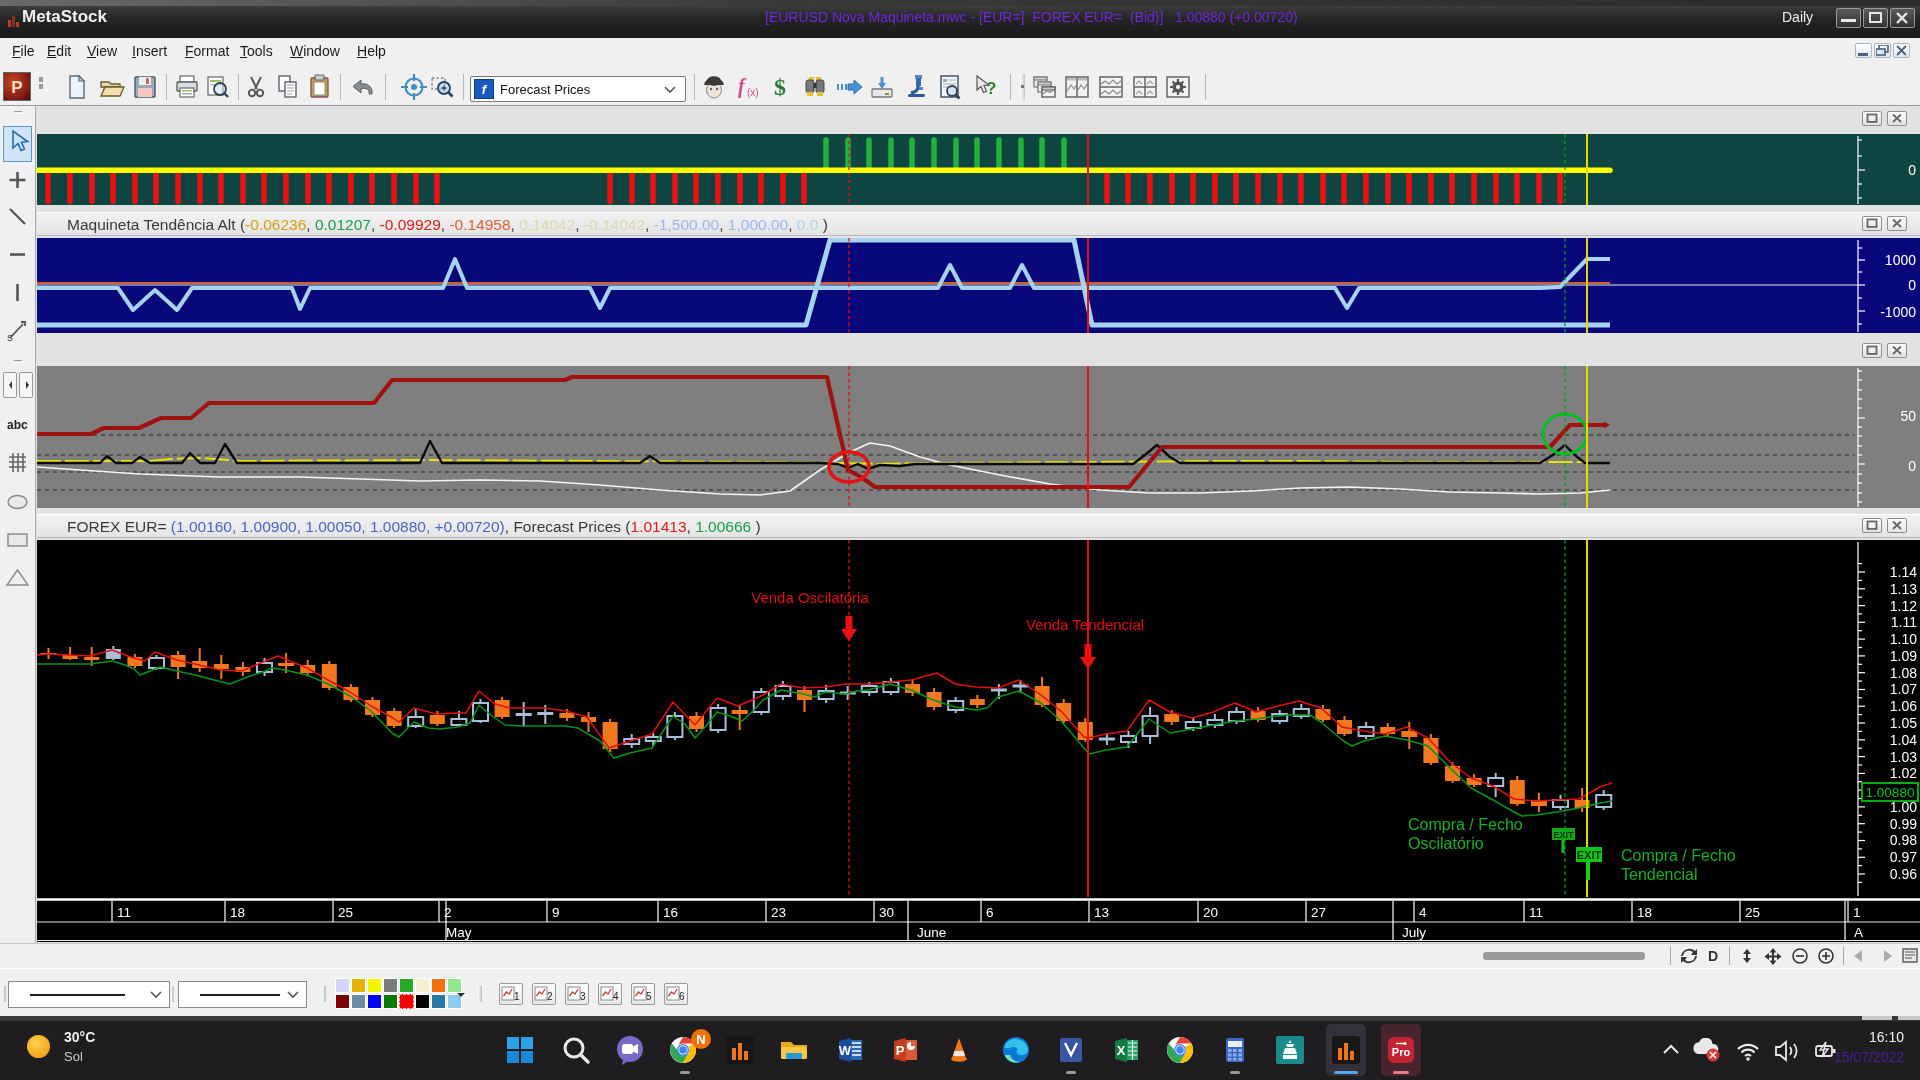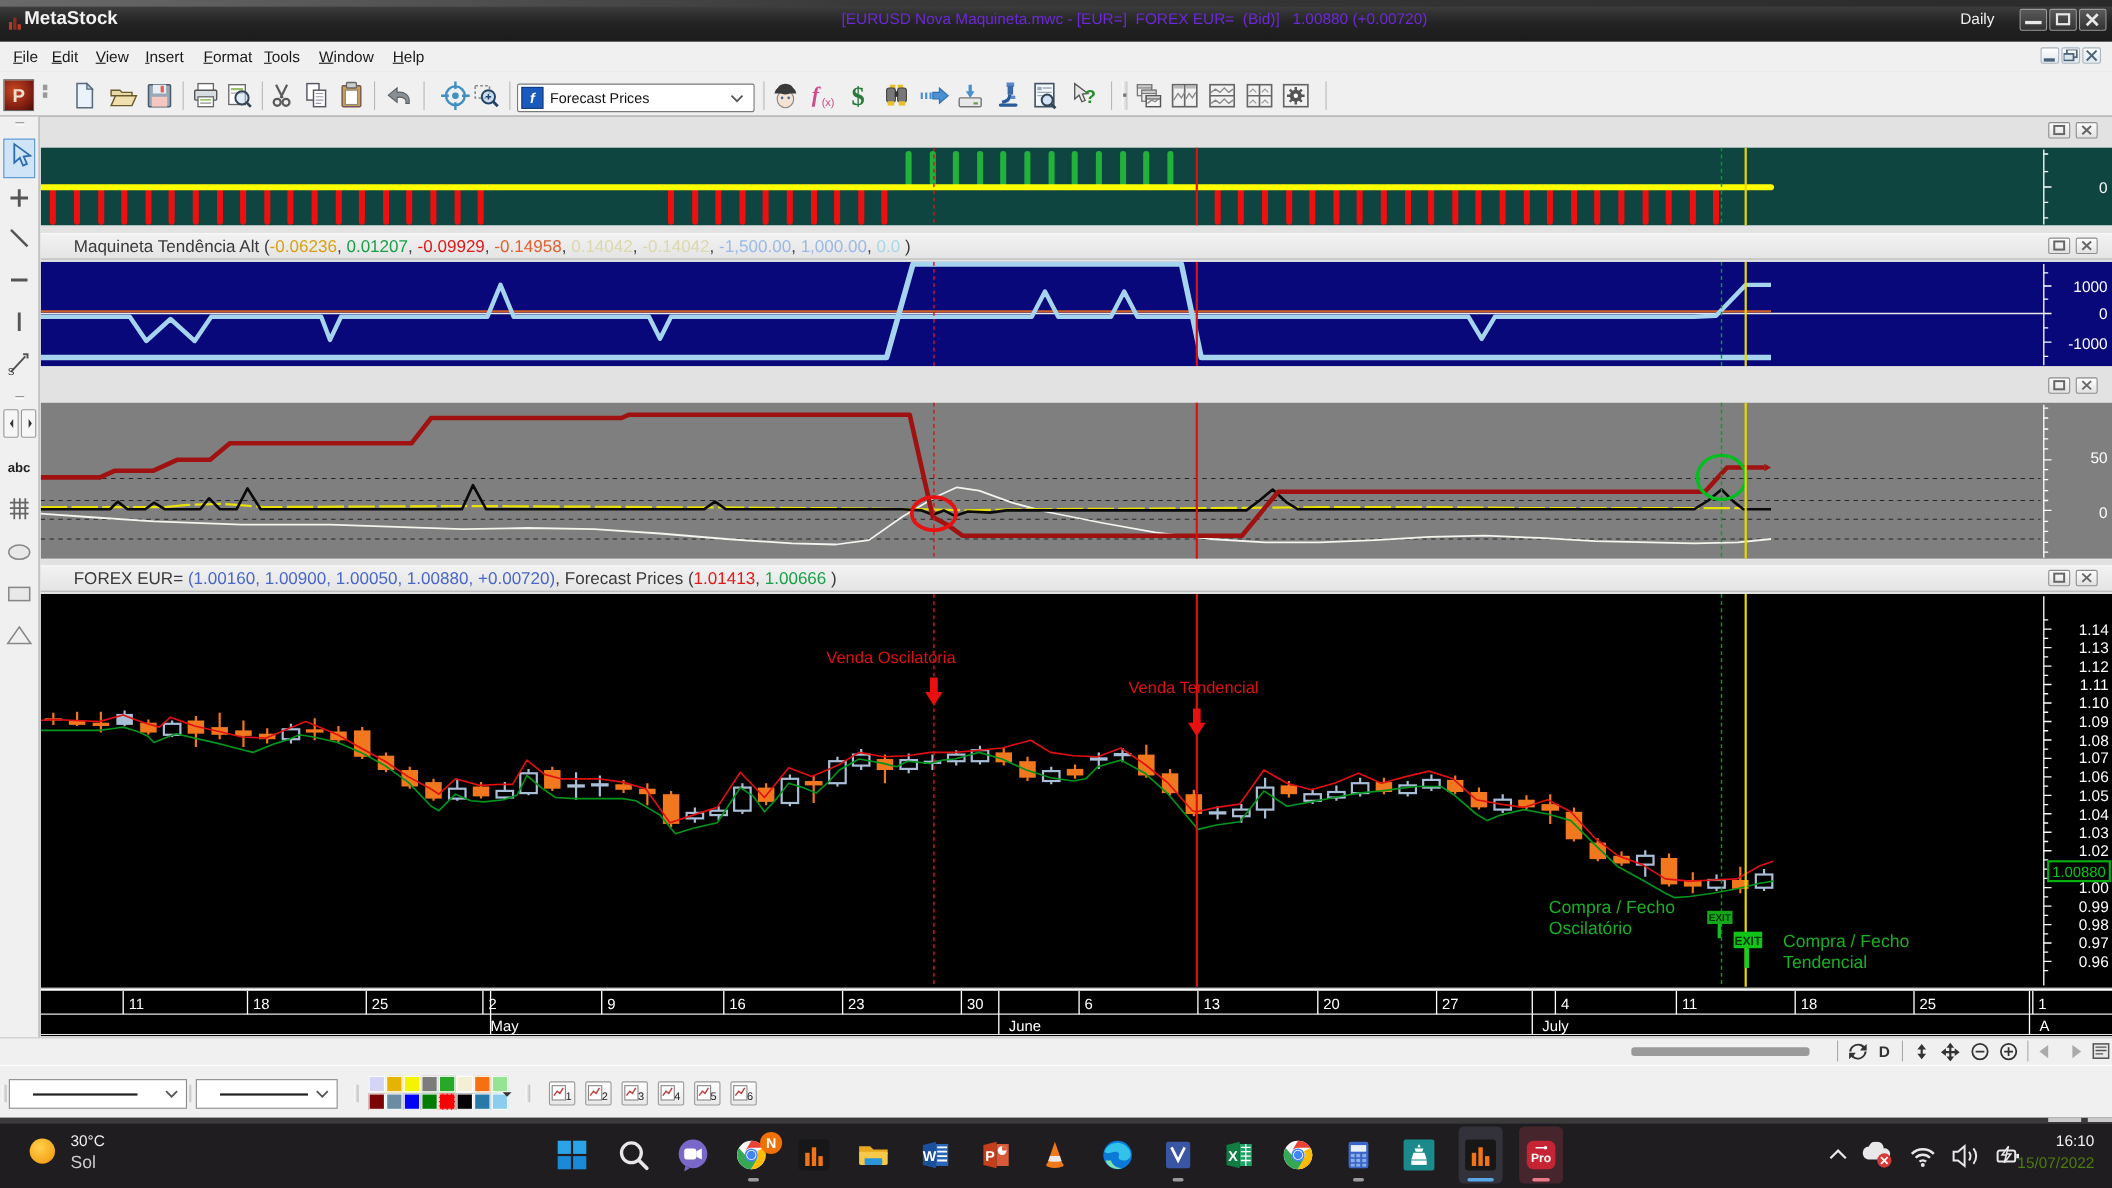--- a/index.html
+++ b/index.html
@@ -803,22 +803,22 @@
     <svg class="abs" style="left:664px;top:983px" width="24" height="22">
       <rect x="3" y="4" width="12" height="13" fill="#fff" stroke="#888"></rect>
       <path d="M4.5,13 l3,-4 2.5,2 3,-5" stroke="#c04040" stroke-width="1.3" fill="none"></path>
       <text x="15" y="17" font-size="10" fill="#222" font-family="Liberation Sans">6</text>
     </svg>
     <div class="abs" style="left:0;top:1016px;width:1920px;height:5px;background:#3a3a3a"></div>
     <div class="abs" style="left:1862px;top:1016px;width:30px;height:4px;background:#c8c8c8"></div>
     <div class="abs" style="left:1898px;top:1016px;width:22px;height:4px;background:#c8c8c8"></div>
     <div class="abs" style="left:0;top:1021px;width:1920px;height:59px;background:#1f1d20"></div>
     <div class="abs" style="left:27px;top:1035px;width:23px;height:23px;border-radius:50%;background:radial-gradient(circle at 40% 35%,#ffd24a,#f0920a)"></div>
-    <div class="abs" style="left:64px;top:1029px;font-size:14px;color:#f0f0f0;font-weight:normal">30°C</div>
-    <div class="abs" style="left:64px;top:1049px;font-size:16px;color:#ccc">Sol</div>
+    <div class="abs" style="left:64px;top:1029px;font-size:14px;color:#f0f0f0;font-weight:bold">30°C</div>
+    <div class="abs" style="left:64px;top:1049px;font-size:13px;color:#ccc">Sol</div>
     <div class="abs" style="left:1326px;top:1024px;width:40px;height:52px;background:#33323a;border-radius:5px"></div>
     <div class="abs" style="left:1334px;top:1071px;width:24px;height:3px;background:#58a6e8;border-radius:2px"></div>
     <div class="abs" style="left:1381px;top:1024px;width:40px;height:52px;background:#46262c;border-radius:5px"></div>
     <div class="abs" style="left:1393px;top:1071px;width:16px;height:3px;background:#e87a8a;border-radius:2px"></div>
     <svg class="abs" style="left:505px;top:1035px" width="30" height="30" viewBox="0 0 30 30">
       <rect x="2" y="2" width="12" height="12" fill="#2aa3e8"></rect>
       <rect x="16" y="2" width="12" height="12" fill="#2aa3e8"></rect>
       <rect x="2" y="16" width="12" height="12" fill="#1a8ad8"></rect>
       <rect x="16" y="16" width="12" height="12" fill="#1a8ad8"></rect>
     </svg>
@@ -940,13 +940,13 @@
       <circle cx="55" cy="17" r="6.5" fill="#d83838"></circle>
       <path d="M52,14 l6,6 M58,14 l-6,6" stroke="#fff" stroke-width="1.6"></path>
       <path d="M80,11 a14,14 0 0 1 20,0 M83.5,14.5 a9,9 0 0 1 13,0 M87,18 a4.5,4.5 0 0 1 6,0" stroke="#e8e8e8" stroke-width="2.2" fill="none"></path>
       <circle cx="90" cy="21" r="1.8" fill="#e8e8e8"></circle>
       <path d="M118,9 v8 h4 l6,5 v-18 l-6,5 z M132,9 a7,7 0 0 1 0,8 M136,6 a11,11 0 0 1 0,14" stroke="#e8e8e8" stroke-width="1.8" fill="none"></path>
       <rect x="158" y="8" width="16" height="10" rx="2" fill="none" stroke="#e8e8e8" stroke-width="1.8"></rect>
       <rect x="175" y="11" width="2.5" height="4" fill="#e8e8e8"></rect>
       <path d="M168,4 l-6,8 h4 l-2,7 6,-8 h-4 z" fill="#1f1d20" stroke="#e8e8e8" stroke-width="1.4"></path>
     </svg>
     <div class="abs" style="left:1836px;top:1029px;width:68px;text-align:right;font-size:14px;color:#f0f0f0">16:10</div>
-    <div class="abs" style="left:1801px;top:1049px;width:103px;text-align:right;font-size:14px;color:#4d7c0f">15/07/2022</div>
+    <div class="abs" style="left:1801px;top:1049px;width:103px;text-align:right;font-size:14px;color:#4c1d95">15/07/2022</div>
   </div>
 </body></html>

